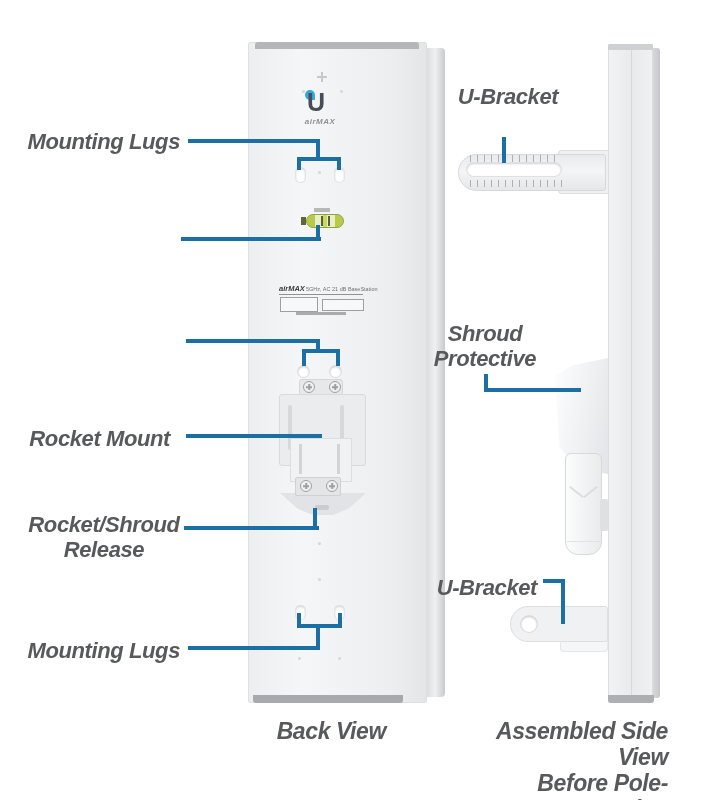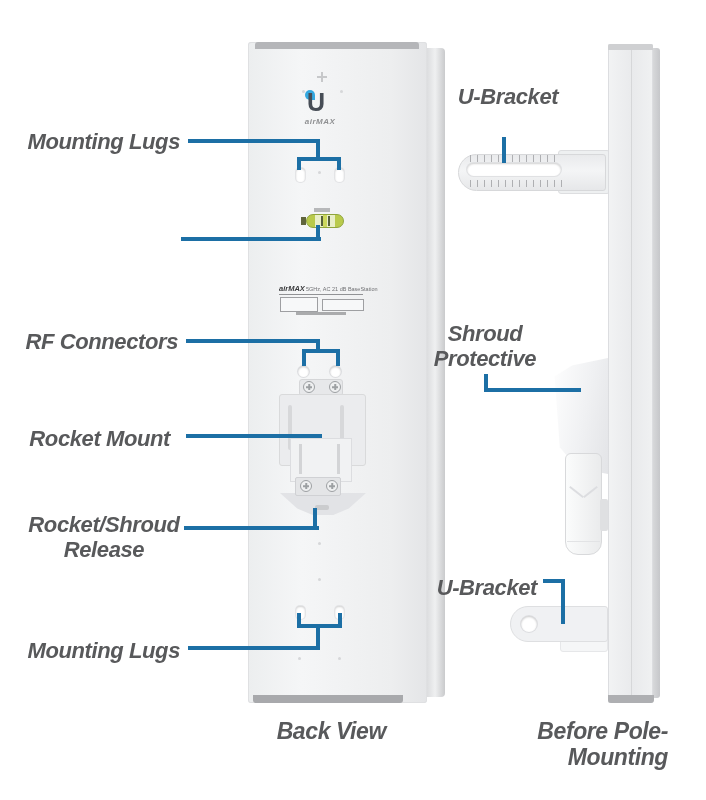--- a/index.html
+++ b/index.html
@@ -185,35 +185,35 @@
 
   <div class="ln" style="left:502px;top:137px;width:4px;height:26px;"></div>
 
   <div class="ln" style="left:484px;top:374px;width:4px;height:18px;"></div>
   <div class="ln" style="left:484px;top:388px;width:97px;height:4px;"></div>
 
   <div class="ln" style="left:543px;top:579px;width:22px;height:4px;"></div>
   <div class="ln" style="left:561px;top:579px;width:4px;height:45px;"></div>
 
   <div class="lbl r" style="left:20px;top:129px;width:160px;">Mounting Lugs</div>
-  <div class="lbl r" style="left:20px;top:329px;width:158px;">RF Connectors</div>
   <div class="lbl r" style="left:20px;top:426px;width:150px;">Rocket Mount</div>
   <div class="lbl c" style="left:28px;top:512px;width:152px;">
     <div>Rocket/Shroud</div>
     <div>Release</div>
   </div>
   <div class="lbl r" style="left:20px;top:638px;width:160px;">Mounting Lugs</div>
 
   <div class="lbl c" style="left:438px;top:84px;width:140px;">
     <div>U-Bracket</div>
   </div>
   <div class="lbl c" style="left:415px;top:321px;width:140px;">
     <div>Shroud</div>
     <div>Protective</div>
   </div>
   <div class="lbl r" style="left:420px;top:575px;width:117px;">U-Bracket</div>
 
   <div class="cap" style="left:246px;top:718px;width:140px;">Back View</div>
   <div class="cap" style="left:448px;top:718px;width:220px;">
+    <div>Assembled Side View</div>
     <div>Before Pole-Mounting</div>
   </div>
 
 </div>
 
 </body></html>

